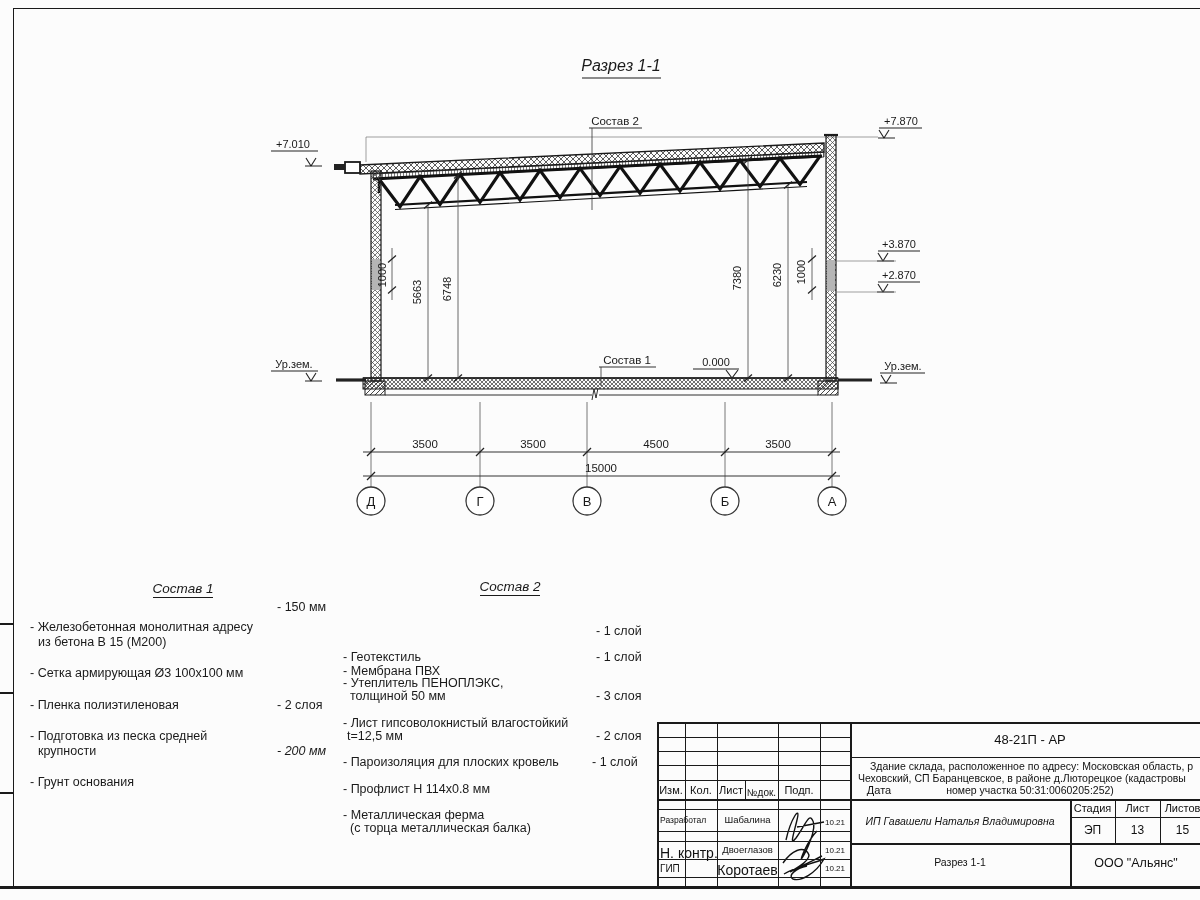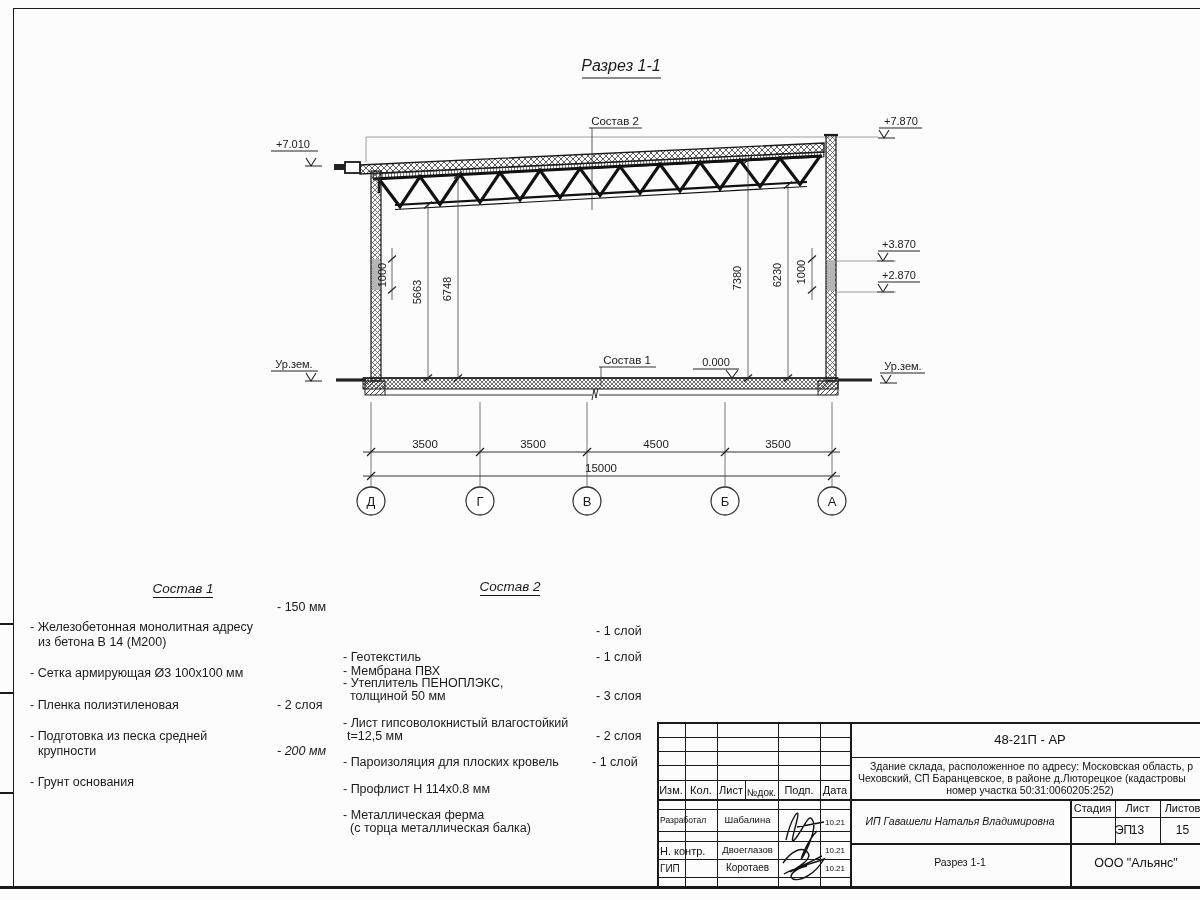--- a/index.html
+++ b/index.html
@@ -215,21 +215,21 @@
 <div class="hline" style="left:0;top:886px;width:1200px;height:3px;"></div>
 <div class="hline" style="left:0;top:623px;width:13px;height:1.5px;"></div>
 <div class="hline" style="left:0;top:692px;width:13px;height:1.5px;"></div>
 <div class="hline" style="left:0;top:792px;width:13px;height:1.5px;"></div>
 
 <div>
   <div class="t italic center" style="left:103px;top:581px;width:160px;font-size:13.5px;">
     <span class="u">Состав 1</span>
   </div>
   <div class="t" style="left:30px;top:620px;">- Железобетонная  монолитная адресу</div>
-  <div class="t" style="left:38px;top:635px;">из бетона В 14 (М200)</div>
+  <div class="t" style="left:38px;top:635px;">из бетона В 15 (М200)</div>
   <div class="t" style="left:277px;top:600px;">- 150 мм</div>
   <div class="t" style="left:30px;top:666px;">- Сетка армирующая Ø3 100х100 мм</div>
   <div class="t" style="left:30px;top:698px;">- Пленка полиэтиленовая</div>
   <div class="t" style="left:277px;top:698px;">-  2 слоя</div>
   <div class="t" style="left:30px;top:729px;">- Подготовка из песка средней</div>
   <div class="t" style="left:38px;top:744px;">крупности</div>
   <div class="t" style="left:277px;top:744px;font-style:italic;">- 200 мм</div>
   <div class="t" style="left:30px;top:775px;">- Грунт основания</div>
 </div>
 
@@ -279,38 +279,38 @@
   <div class="vline" style="left:850px;top:722px;height:164px;width:2px;"></div>
   <div class="vline" style="left:1070px;top:799px;height:87px;width:1.5px;"></div>
   <div class="vline" style="left:1115px;top:799px;height:44px;"></div>
   <div class="vline" style="left:1160px;top:799px;height:44px;"></div>
 
   <div class="tb-text center" style="left:657px;top:784px;width:28px;font-size:11px;">Изм.</div>
   <div class="tb-text center" style="left:685px;top:784px;width:32px;font-size:11px;">Кол.</div>
   <div class="tb-text center" style="left:717px;top:784px;width:28px;font-size:11px;">Лист</div>
   <div class="tb-text center" style="left:745px;top:787px;width:33px;font-size:10px;">№док.</div>
   <div class="tb-text center" style="left:778px;top:784px;width:42px;font-size:11px;">Подп.</div>
-  <div class="tb-text center" style="left:820px;top:784px;width:30px;font-size:11px;">Дата</div>
+  <div class="tb-text center" style="left:820px;top:784px;width:30px;font-size:11px;padding-left:44px;">Дата</div>
 
   <div class="tb-text" style="left:660px;top:815px;font-size:8.5px;">Разработал</div>
   <div class="tb-text center" style="left:717px;top:814px;width:61px;font-size:9.5px;">Шабалина</div>
   <div class="tb-text center" style="left:820px;top:818px;width:30px;font-size:8px;">10.21</div>
-  <div class="tb-text" style="left:660px;top:845px;font-size:11px;">Н. контр.</div>
+  <div class="tb-text" style="left:660px;top:845px;font-size:14px;">Н. контр.</div>
   <div class="tb-text center" style="left:717px;top:844px;width:61px;font-size:9.5px;">Двоеглазов</div>
   <div class="tb-text center" style="left:820px;top:846px;width:30px;font-size:8px;">10.21</div>
   <div class="tb-text" style="left:660px;top:863px;font-size:10px;">ГИП</div>
-  <div class="tb-text center" style="left:717px;top:862px;width:61px;font-size:10px;">Коротаев</div>
+  <div class="tb-text center" style="left:717px;top:862px;width:61px;font-size:14px;">Коротаев</div>
   <div class="tb-text center" style="left:820px;top:864px;width:30px;font-size:8px;">10.21</div>
 
   <div class="tb-text center" style="left:852px;top:732px;width:356px;font-size:13px;">48-21П - АР</div>
   <div class="tb-text" style="left:870px;top:760px;font-size:10.5px;">Здание склада, расположенное по адресу: Московская область, р</div>
   <div class="tb-text" style="left:858px;top:772px;font-size:10.5px;">Чеховский, СП Баранцевское, в районе д.Люторецкое  (кадастровы</div>
   <div class="tb-text center" style="left:852px;top:784px;width:356px;font-size:10.5px;">номер участка 50:31:0060205:252)</div>
   <div class="tb-text center italic" style="left:852px;top:815px;width:216px;font-size:10.5px;">ИП Гавашели Наталья Владимировна</div>
   <div class="tb-text center" style="left:1070px;top:802px;width:45px;font-size:11px;">Стадия</div>
   <div class="tb-text center" style="left:1115px;top:802px;width:45px;font-size:11px;">Лист</div>
   <div class="tb-text center" style="left:1160px;top:802px;width:45px;font-size:11px;">Листов</div>
-  <div class="tb-text center" style="left:1070px;top:823px;width:45px;font-size:12px;padding-left:31px;">ЭП</div>
+  <div class="tb-text center" style="left:1070px;top:823px;width:45px;font-size:12px;">ЭП</div>
   <div class="tb-text center" style="left:1115px;top:823px;width:45px;font-size:12px;">13</div>
   <div class="tb-text center" style="left:1160px;top:823px;width:45px;font-size:12px;">15</div>
   <div class="tb-text center" style="left:852px;top:856px;width:216px;font-size:10.5px;">Разрез 1-1</div>
   <div class="tb-text center" style="left:1072px;top:856px;width:128px;font-size:12.5px;">ООО "Альянс"</div>
 </div>
 
 </body></html>

